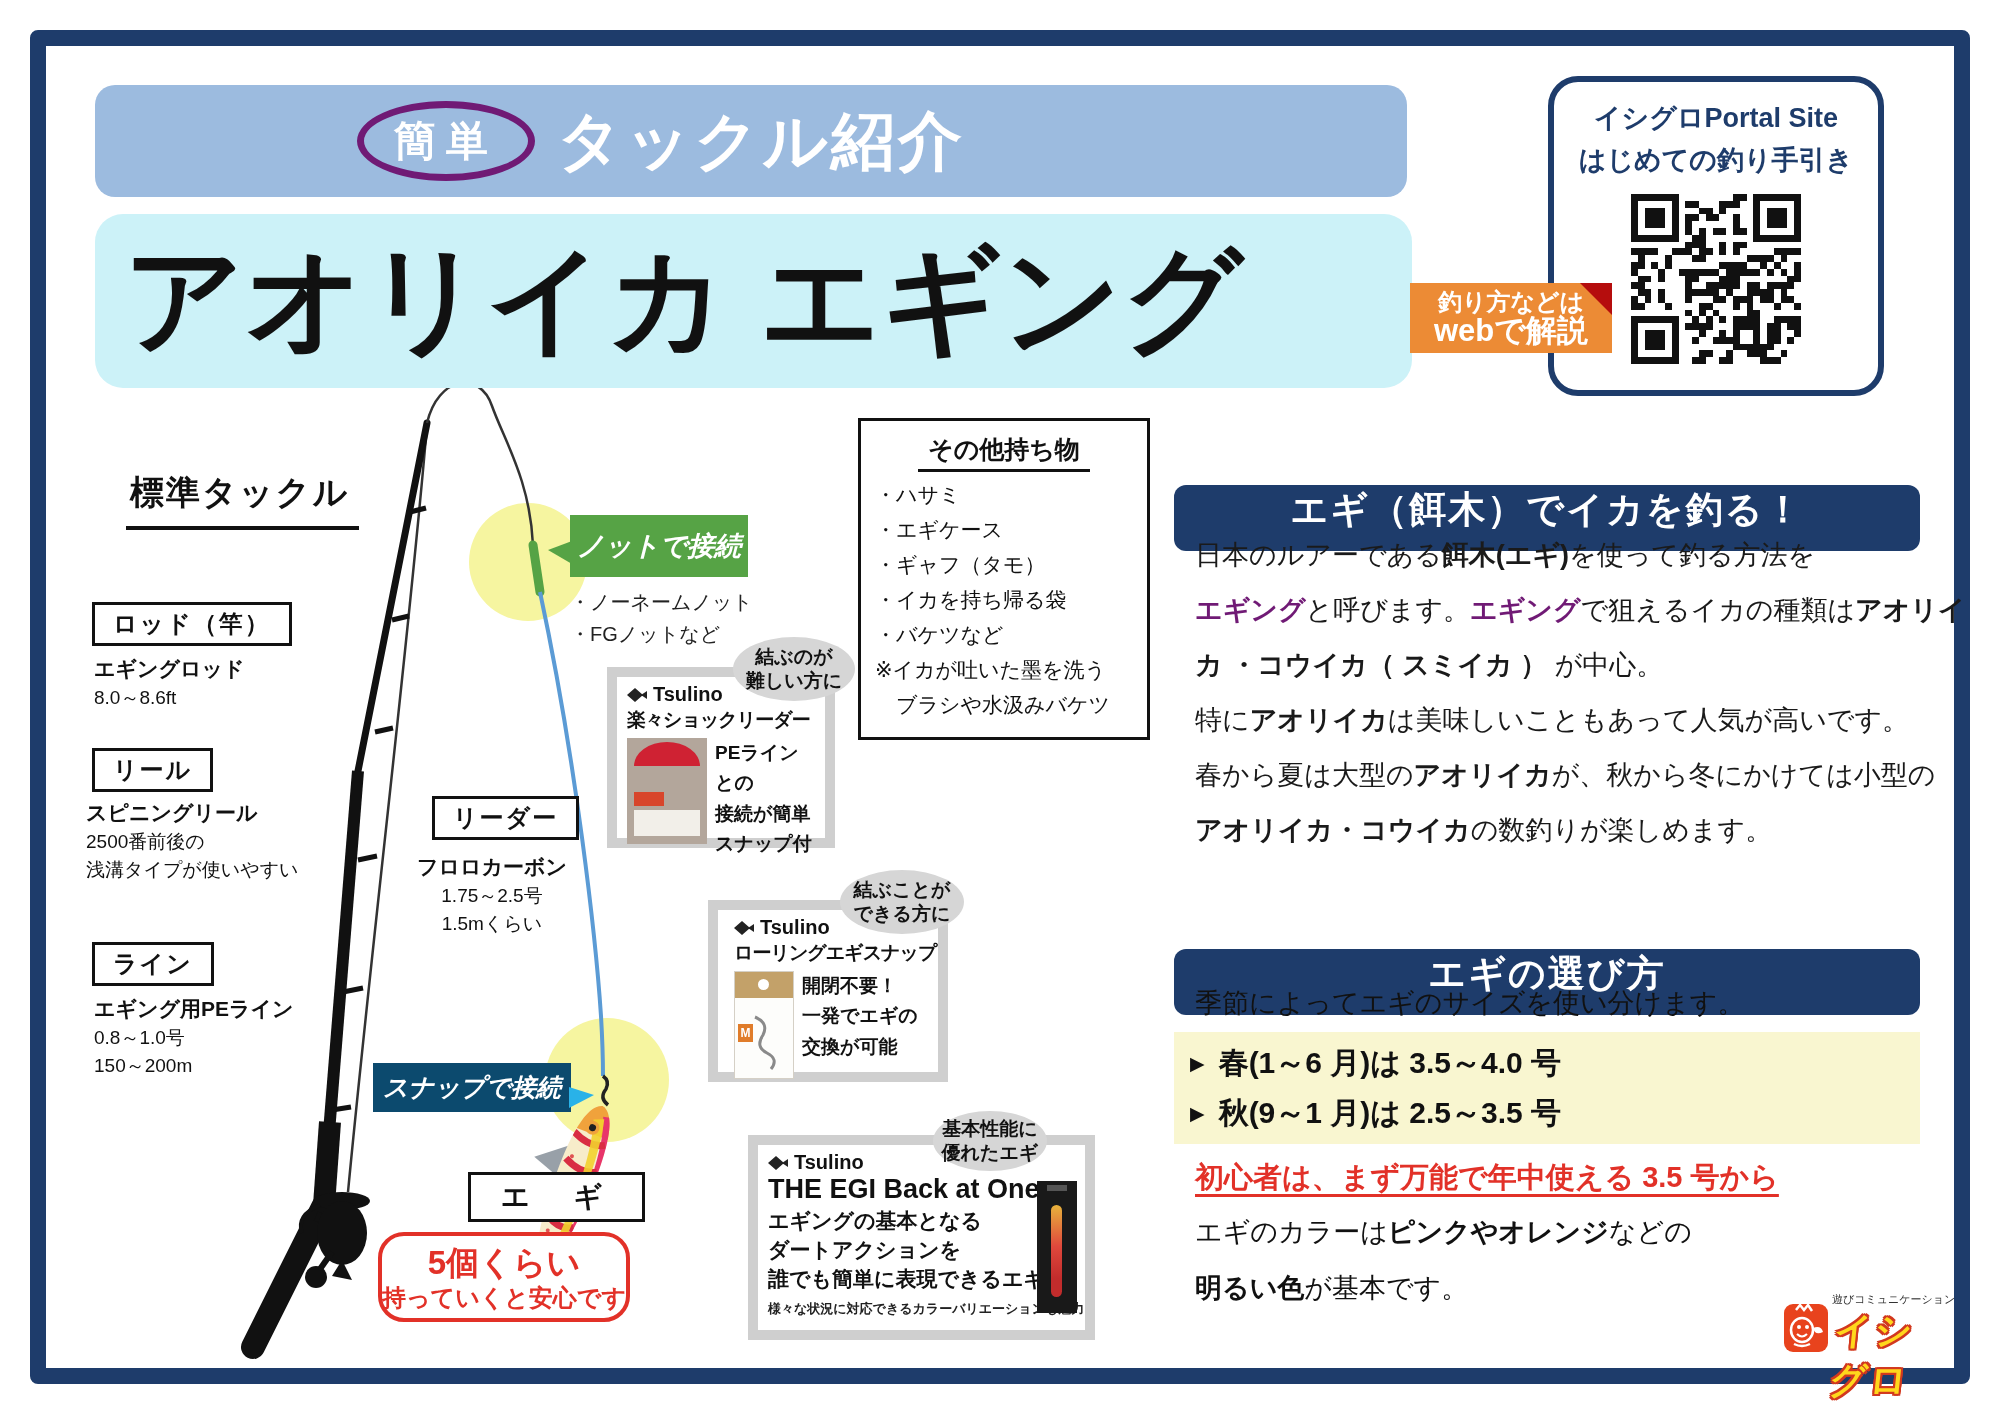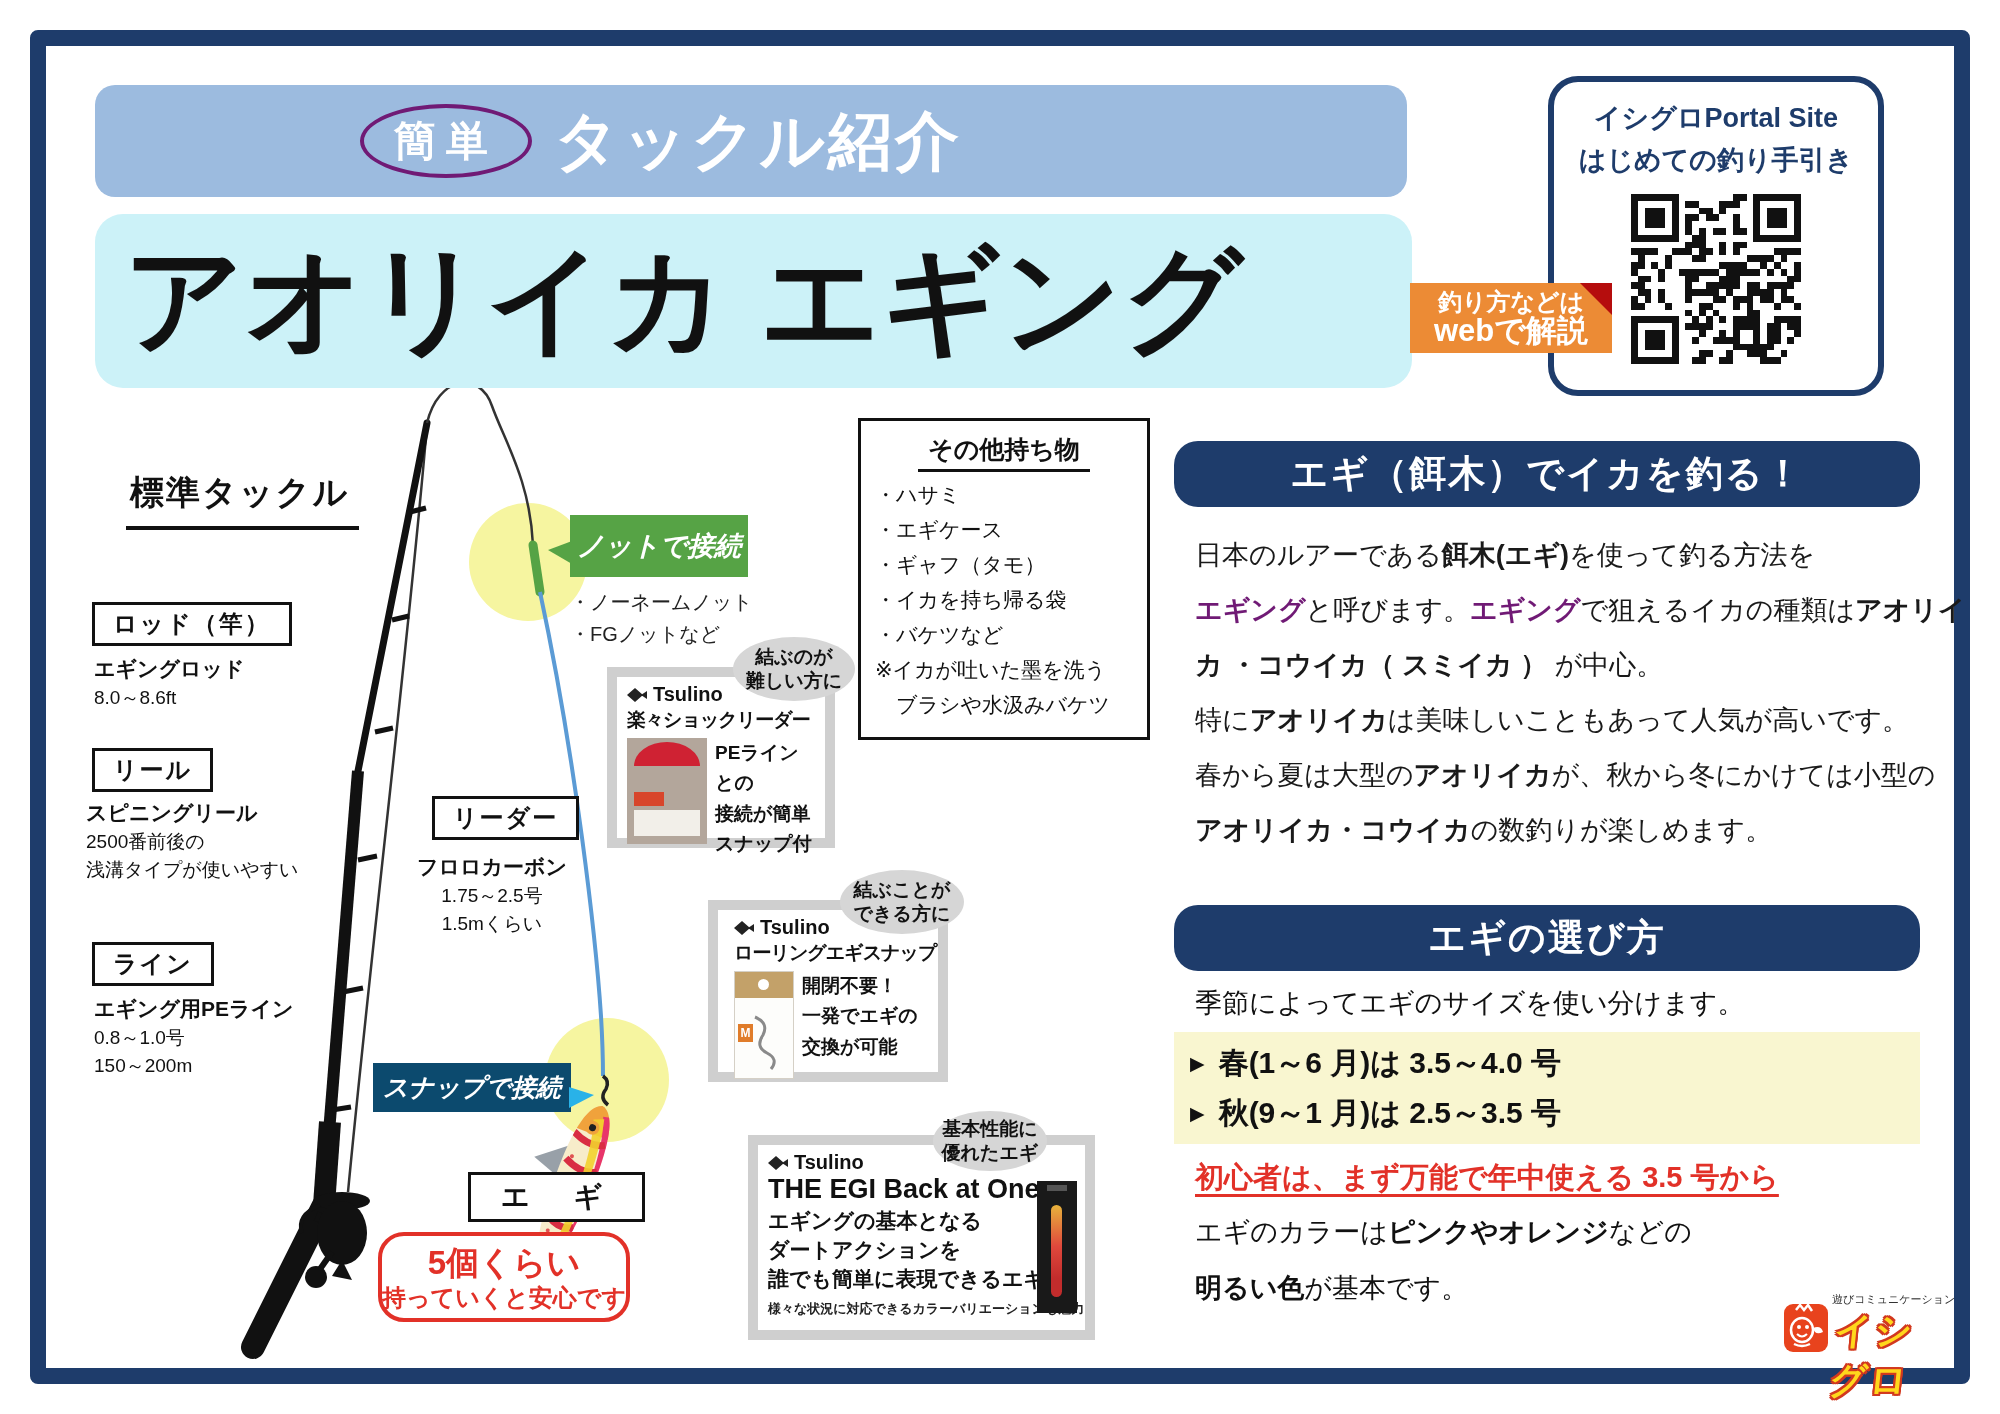--- a/index.html
+++ b/index.html
@@ -4,21 +4,21 @@
 <style>
   html,body{margin:0;padding:0;background:#fff;}
   .page{position:relative;width:2000px;height:1414px;background:#fff;overflow:hidden;
         font-family:"Liberation Sans","DejaVu Sans",sans-serif;color:#111;}
   .frame{position:absolute;left:30px;top:30px;right:30px;bottom:30px;border:16px solid #1e3c6b;border-radius:8px;}
 
   
   .hdr-banner{position:absolute;left:95px;top:85px;width:1312px;height:112px;background:#9cbbdf;border-radius:20px;
               display:flex;align-items:center;justify-content:center;gap:22px;}
   .hdr-inner{display:flex;align-items:center;gap:22px;transform:translateX(-90px);}
-  .badge-oval{border:4px solid #701a75;border-radius:50%;color:#fff;font-weight:800;font-size:42px;
+  .badge-oval{border:7px solid #701a75;border-radius:50%;color:#fff;font-weight:800;font-size:42px;
               padding:12px 30px;letter-spacing:10px;line-height:1;}
   .hdr-title{color:#fff;font-size:64px;font-weight:900;letter-spacing:3px;}
   .title-banner{position:absolute;left:95px;top:214px;width:1317px;height:174px;background:#ccf2f8;border-radius:28px;
                 display:flex;align-items:center;justify-content:center;}
   .title-banner .t{font-size:118px;font-weight:900;letter-spacing:0;transform:translateX(-70px);}
 
   
   .qr-card{position:absolute;left:1548px;top:76px;width:336px;height:320px;background:#fff;border:6px solid #1e3c6b;
            border-radius:30px;text-align:center;box-sizing:border-box;padding-top:16px;}
   .qr-card .l{color:#1e3c6b;font-weight:800;font-size:27px;line-height:1.55;}
@@ -92,22 +92,22 @@
   .thumb2 .hd{position:absolute;left:0;top:0;width:100%;height:26px;background:#c3a169;}
   .thumb2 .hole{position:absolute;left:23px;top:7px;width:11px;height:11px;border-radius:50%;background:#fff;}
   .thumb2 .m{position:absolute;left:3px;top:52px;width:15px;height:18px;background:#e07c2a;color:#fff;
              font-size:12px;font-weight:800;text-align:center;line-height:18px;}
   .thumb3{position:absolute;right:8px;top:36px;width:40px;height:132px;background:#191919;}
   .thumb3 .lure{position:absolute;left:14px;top:24px;width:11px;height:92px;border-radius:6px;
                 background:linear-gradient(180deg,#e8b33c,#e0483c 45%,#c22c2c 80%);}
   .thumb3 .cap{position:absolute;left:10px;top:4px;width:20px;height:6px;background:#555;}
 
   
-  .secbar{position:absolute;left:1174px;width:746px;height:66px;background:#1e3c6b;border-radius:24px;
-          display:flex;align-items:center;justify-content:center;color:#fff;font-size:37px;font-weight:900;letter-spacing:2px;}
+  .secbar{position:absolute;left:1174px;width:746px;height:66px;background:#1e3c6b;border-radius:12px;
+          display:flex;align-items:flex-start;justify-content:center;color:#fff;font-size:37px;font-weight:900;letter-spacing:2px;margin-top:44px;}
   .sb1{top:441px;}
   .sb2{top:905px;}
   .para{position:absolute;left:1195px;top:528px;width:740px;font-size:27px;color:#1a1a1a;}
   .para .ln{height:55px;line-height:55px;white-space:nowrap;}
   .b{font-weight:900;}
   .teal{color:#701a75;font-weight:900;}
   .intro-line{position:absolute;left:1195px;top:985px;font-size:27px;}
   .season-block{position:absolute;left:1174px;top:1032px;width:746px;height:112px;background:#f9f6d0;
                 display:flex;flex-direction:column;justify-content:space-around;box-sizing:border-box;padding:6px 0 6px 16px;}
   .season{display:flex;align-items:center;gap:14px;font-size:30px;font-weight:900;}

